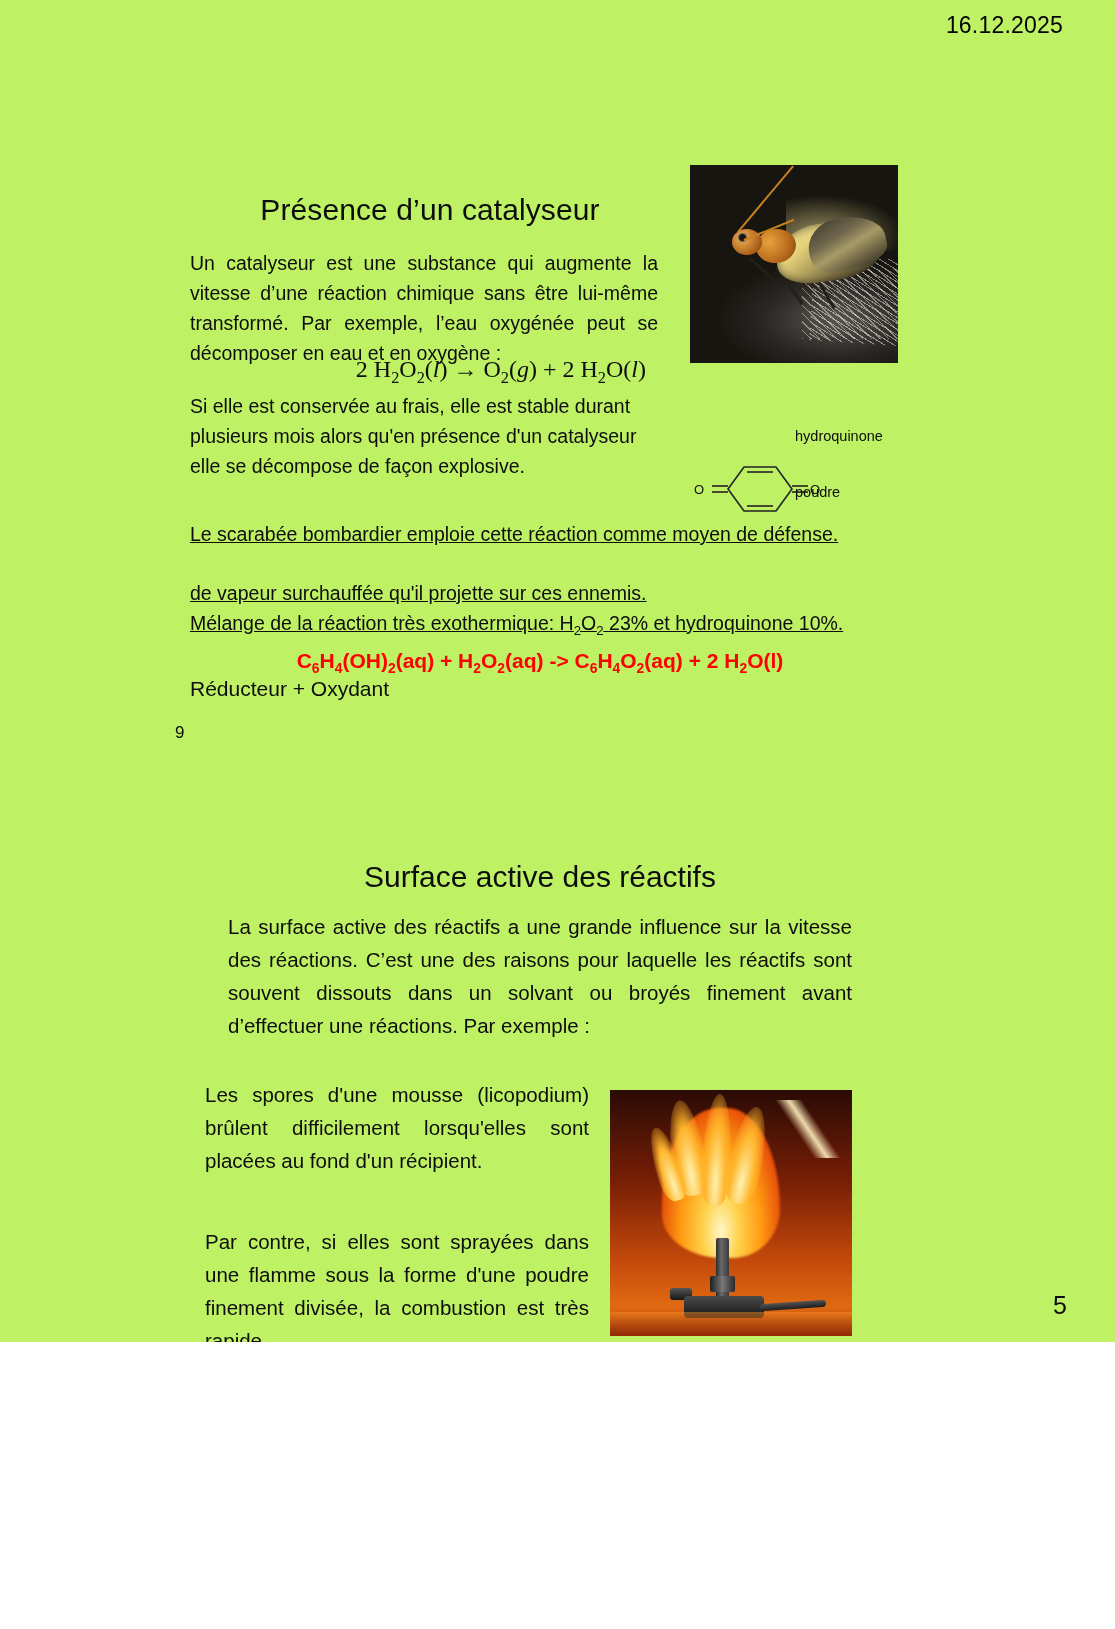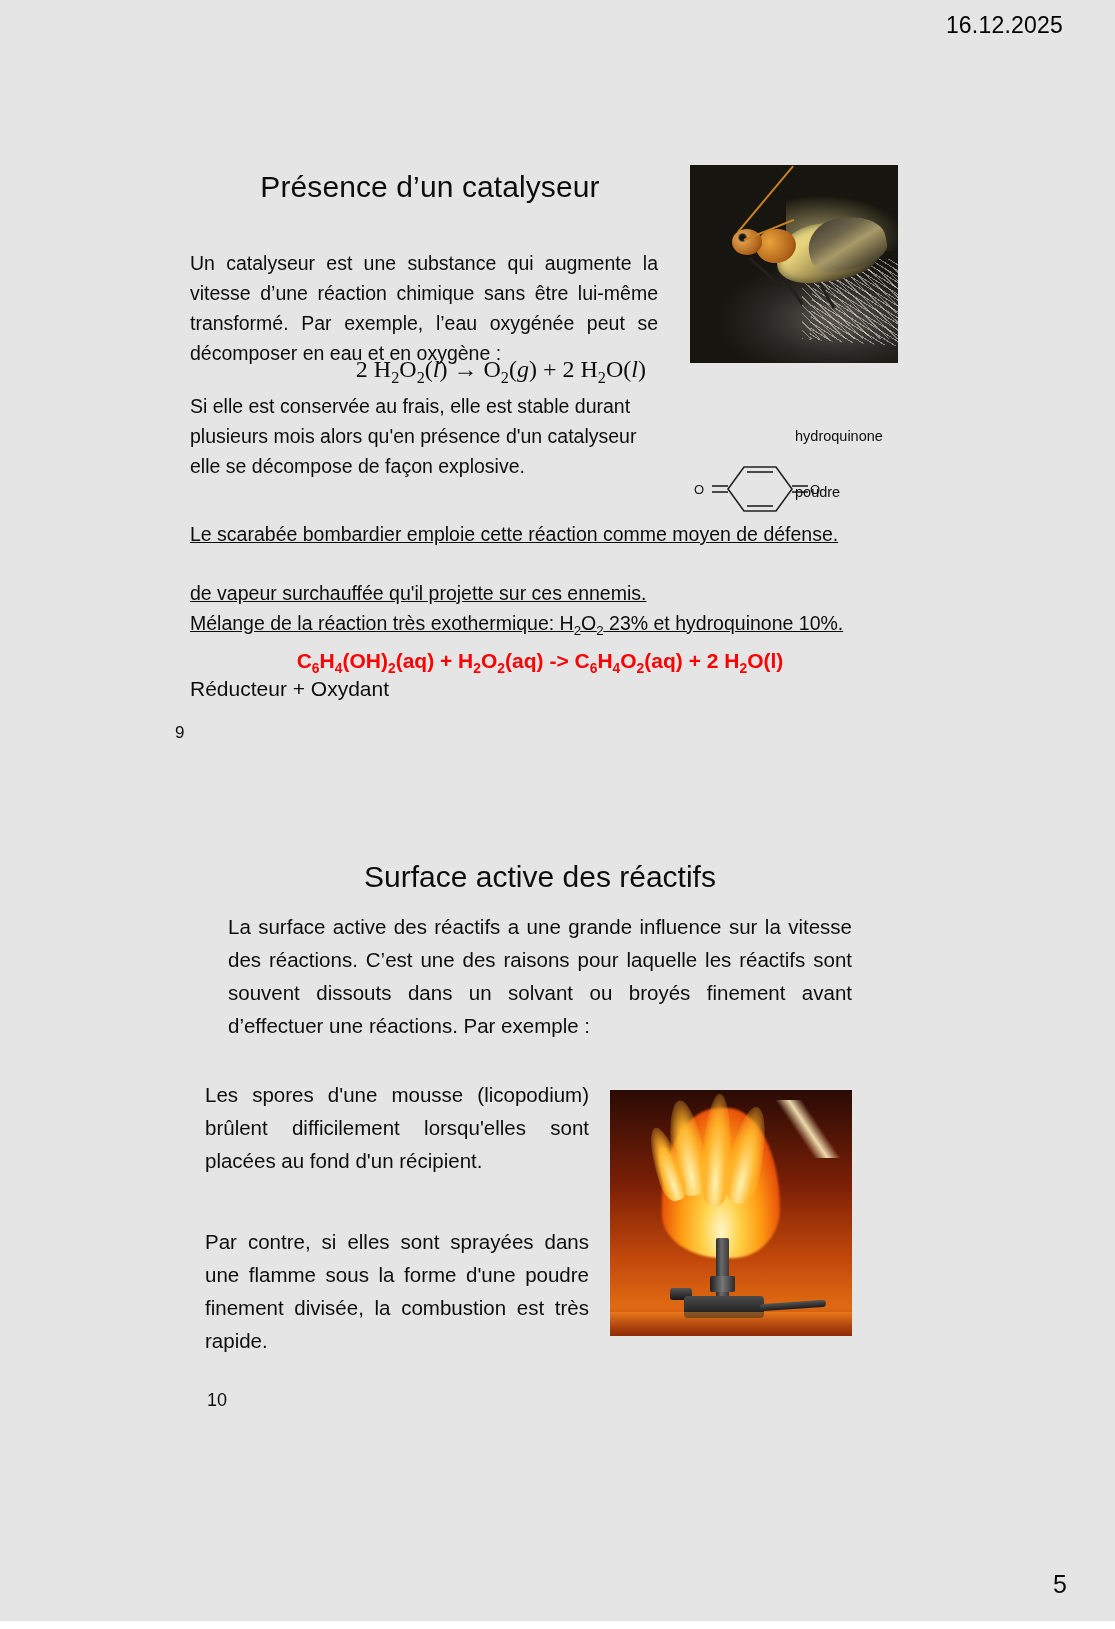--- a/index.html
+++ b/index.html
@@ -7,22 +7,22 @@
     padding: 0;
     background: #ffffff;
   }
   body {
     font-family: "Liberation Sans", sans-serif;
     color: #000000;
   }
   .page {
     position: relative;
     width: 1115px;
-    height: 1621px;
-    background: #e5e5e5;
+    height: 1342px;
+    background: #bef264;
     overflow: hidden;
     margin: 0 auto;
   }
 
   
   .doc-date {
     position: absolute;
     top: 12px;
     right: 52px;
     font-size: 23px;
@@ -33,21 +33,21 @@
   
   .slide1 {
     position: absolute;
     left: 0;
     top: 160px;
     width: 1115px;
   }
   .slide1-title {
     position: absolute;
     left: 190px;
-    top: 10px;
+    top: 33px;
     width: 480px;
     text-align: center;
     font-size: 30px;
     font-weight: 400;
     color: #0d0d0d;
     letter-spacing: 0.1px;
   }
   .s1-para1 {
     position: absolute;
     left: 190px;

